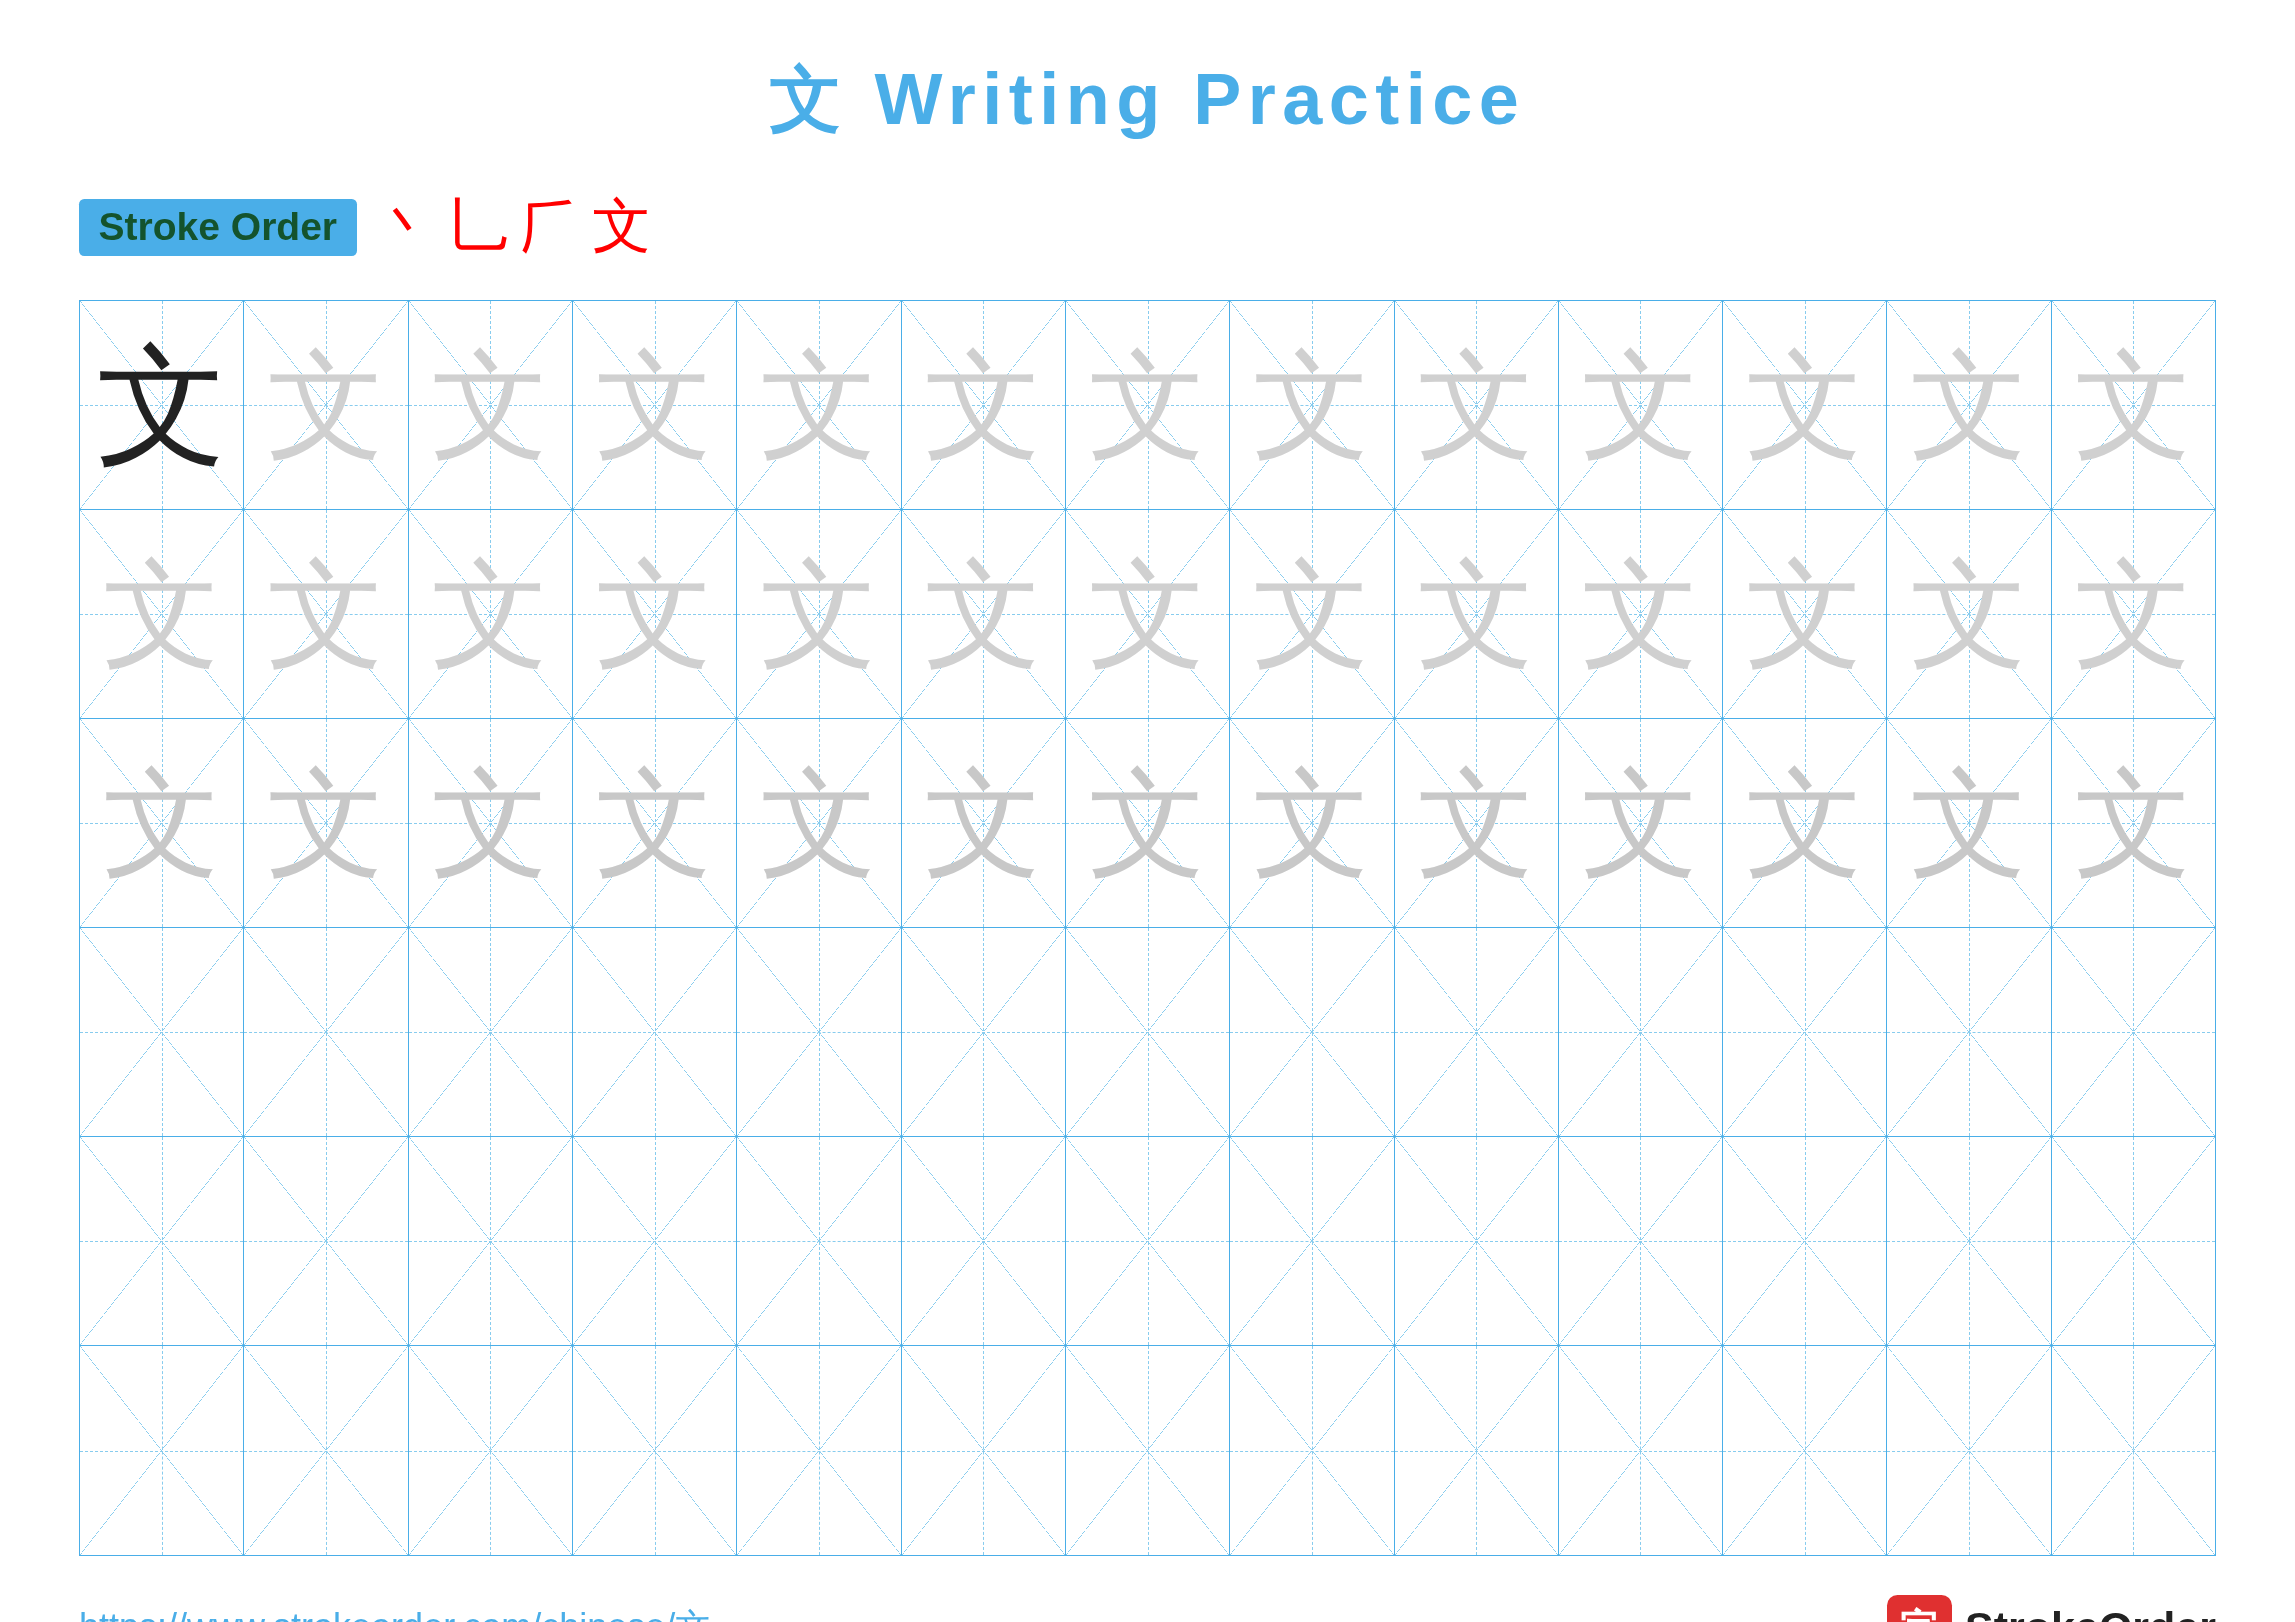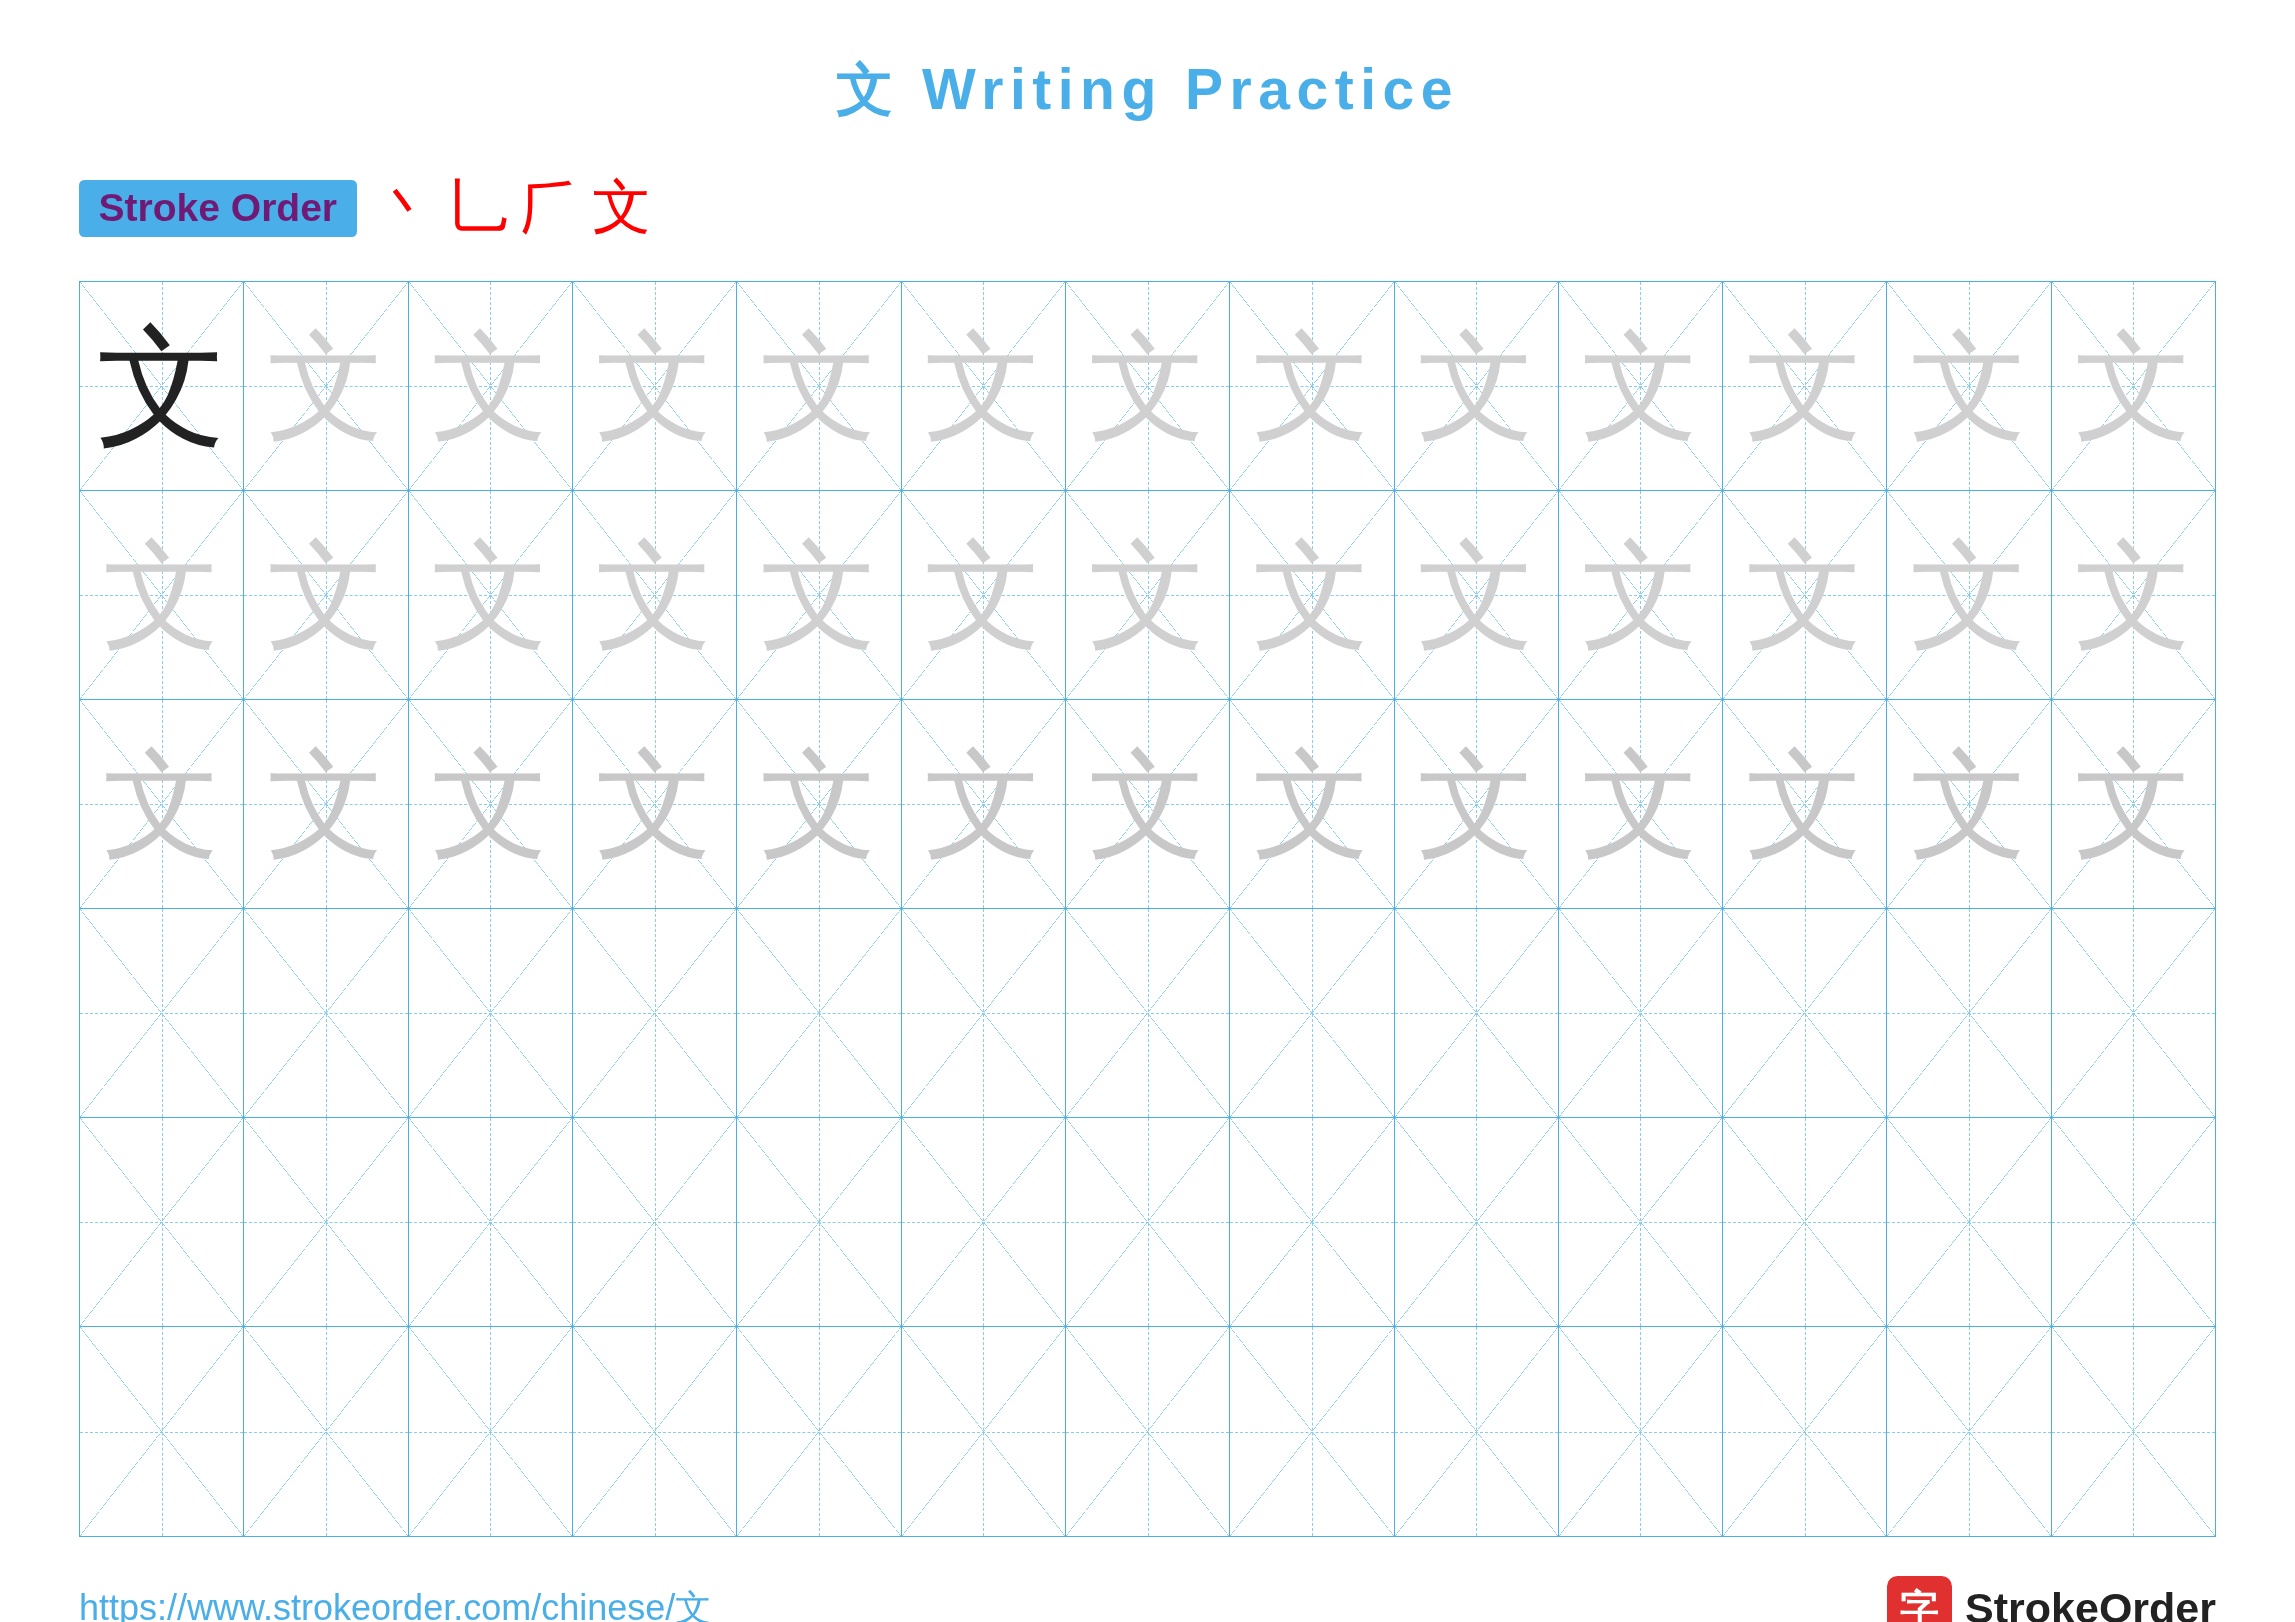--- a/index.html
+++ b/index.html
@@ -15,42 +15,42 @@
     .page {
       width: 100%;
       height: 100%;
       display: flex;
       flex-direction: column;
       align-items: center;
       padding: 52px 79px 39px 79px;
     }
 
     .title {
-      font-size: 57px;
+      font-size: 72px;
       color: #4aaee8;
       font-weight: 600;
       margin-bottom: 39px;
       letter-spacing: 6.5px;
     }
 
     .title .char {
       color: #4aaee8;
     }
 
     .stroke-order-row {
       display: flex;
       align-items: center;
       width: 100%;
       margin-bottom: 33px;
       gap: 19.6px;
     }
 
     .stroke-order-badge {
       background: #4aaee8;
-      color: #701a75;
+      color: #14532d;
       font-size: 39px;
       font-weight: bold;
       padding: 6.5px 19.6px;
       border-radius: 5.2px;
     }
 
     .stroke-sequence {
       display: flex;
       gap: 13px;
       align-items: center;

